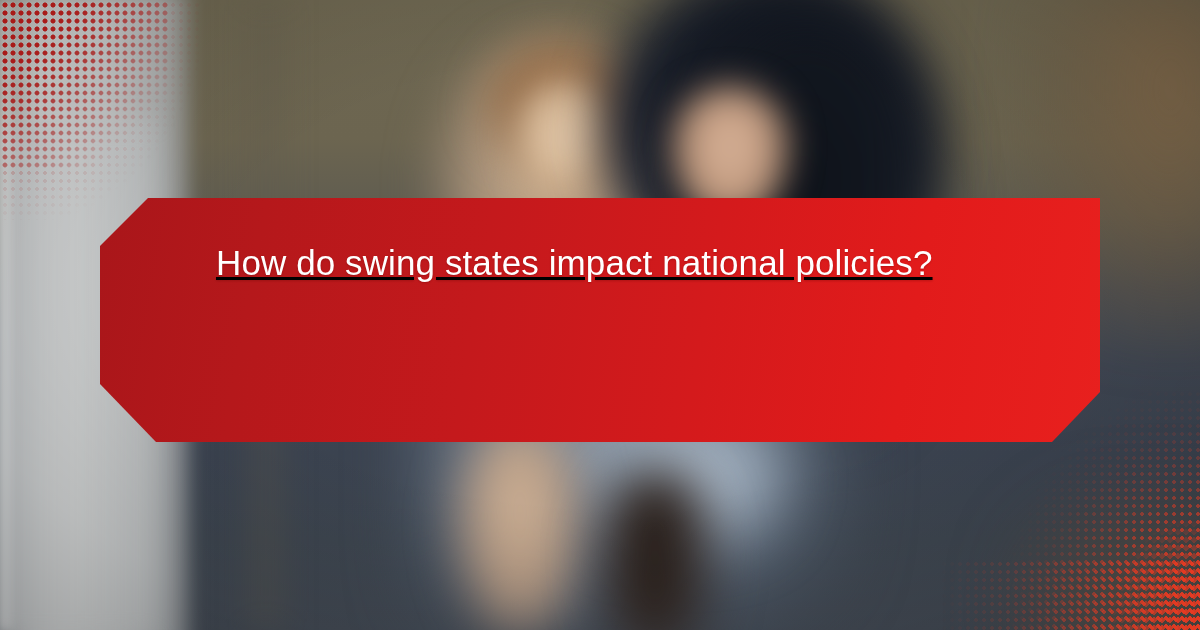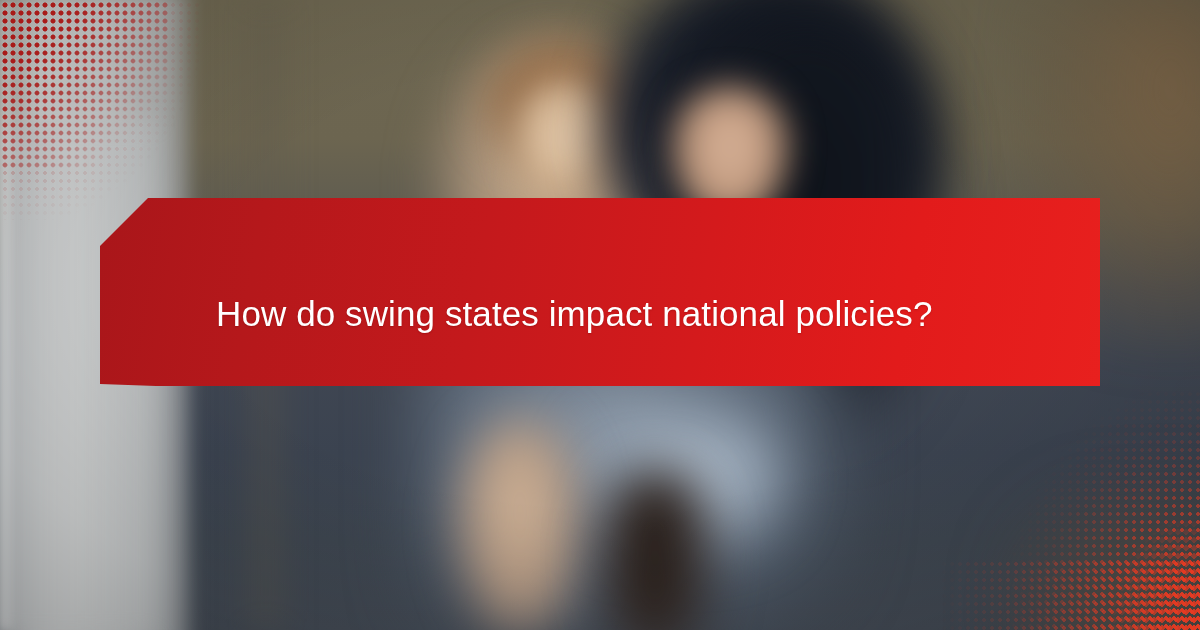--- a/index.html
+++ b/index.html
@@ -257,32 +257,33 @@
         rgba(0,0,0,1) 0%, rgba(0,0,0,0.7) 45%, rgba(0,0,0,0) 100%);
     mask-image:
       radial-gradient(ellipse 95px 115px at 100% 100%,
         rgba(0,0,0,1) 0%, rgba(0,0,0,0.7) 45%, rgba(0,0,0,0) 100%);
   }
 
   
   #headline-banner {
     position:absolute;
     left:100px; top:198px;
-    width:1000px; height:188px;
+    width:1000px; height:244px;
     display:flex;
-    align-items:center;
+    align-items:flex-start;
     clip-path:polygon(
       48px 0,
       100% 0,
       100% 194px,
       952px 100%,
       56px 100%,
       0 186px,
       0 48px
     );
+    text-decoration:underline;
   }
   #headline-banner .banner-fill {
     position:absolute; inset:0;
     background:linear-gradient(100deg,
       #a9161a 0%,
       #b5181b 16%,
       #c4191c 38%,
       #d41a1c 60%,
       #e21b1b 80%,
       #e8201e 100%);

